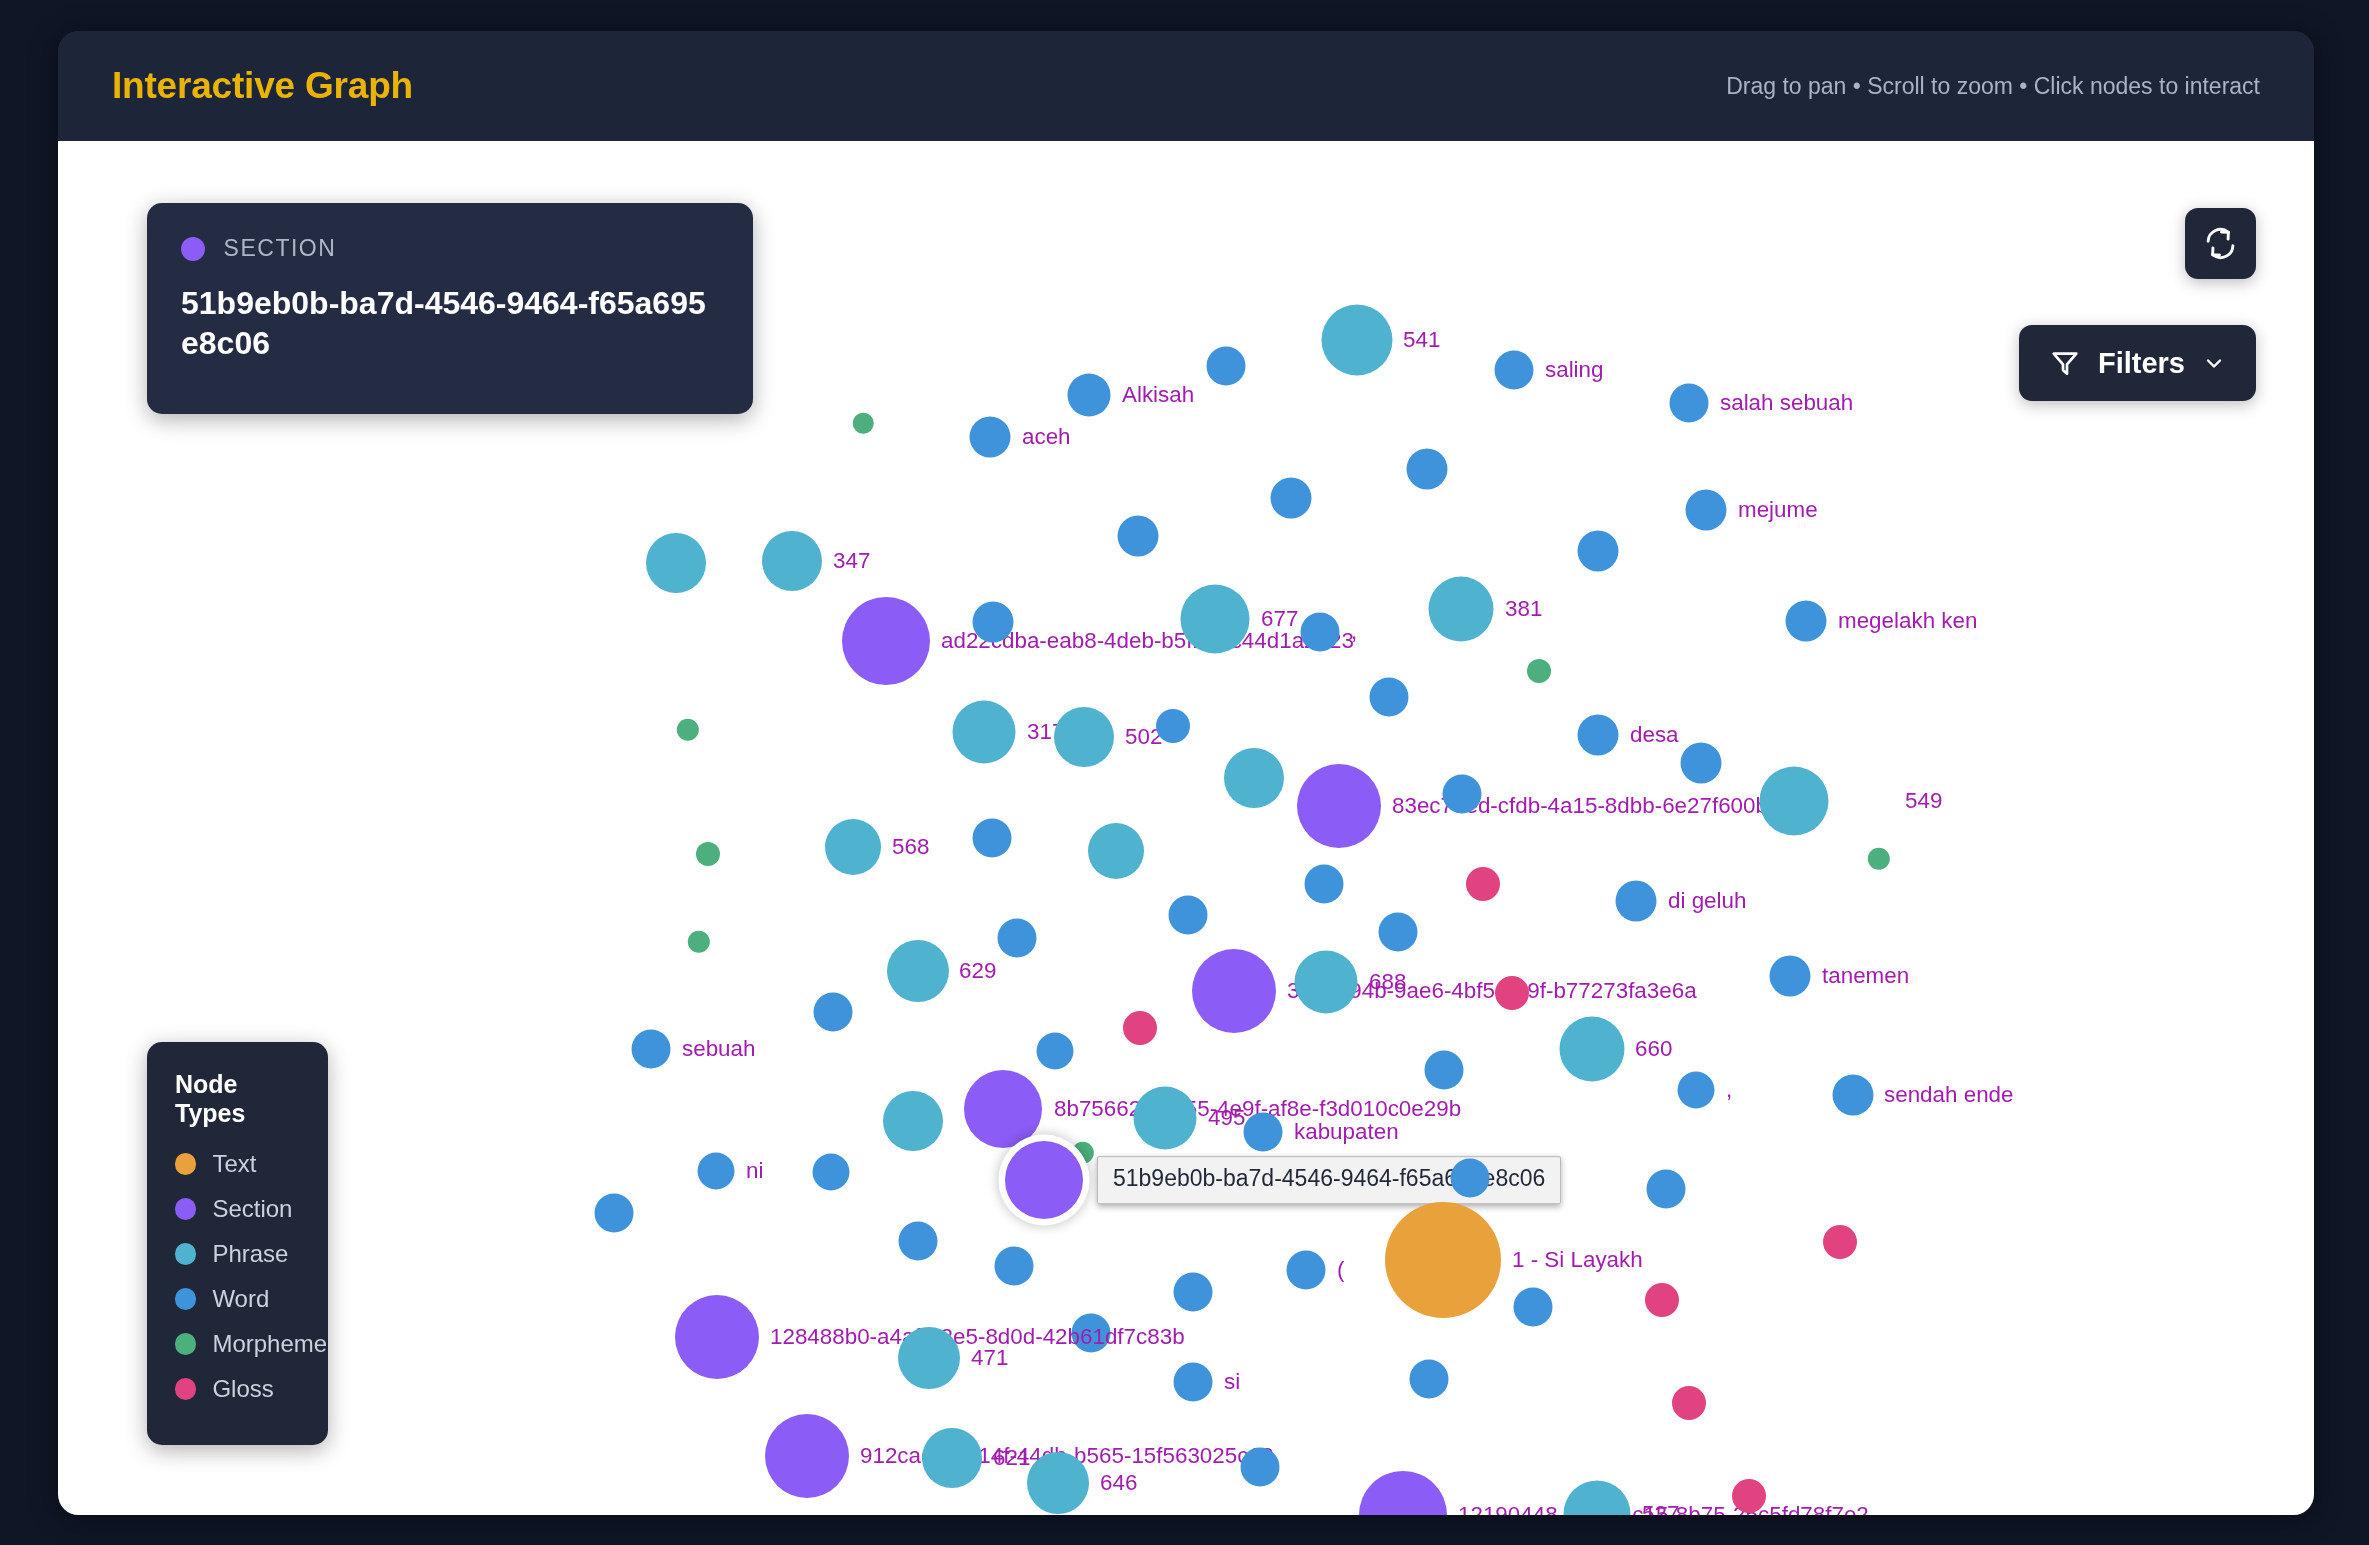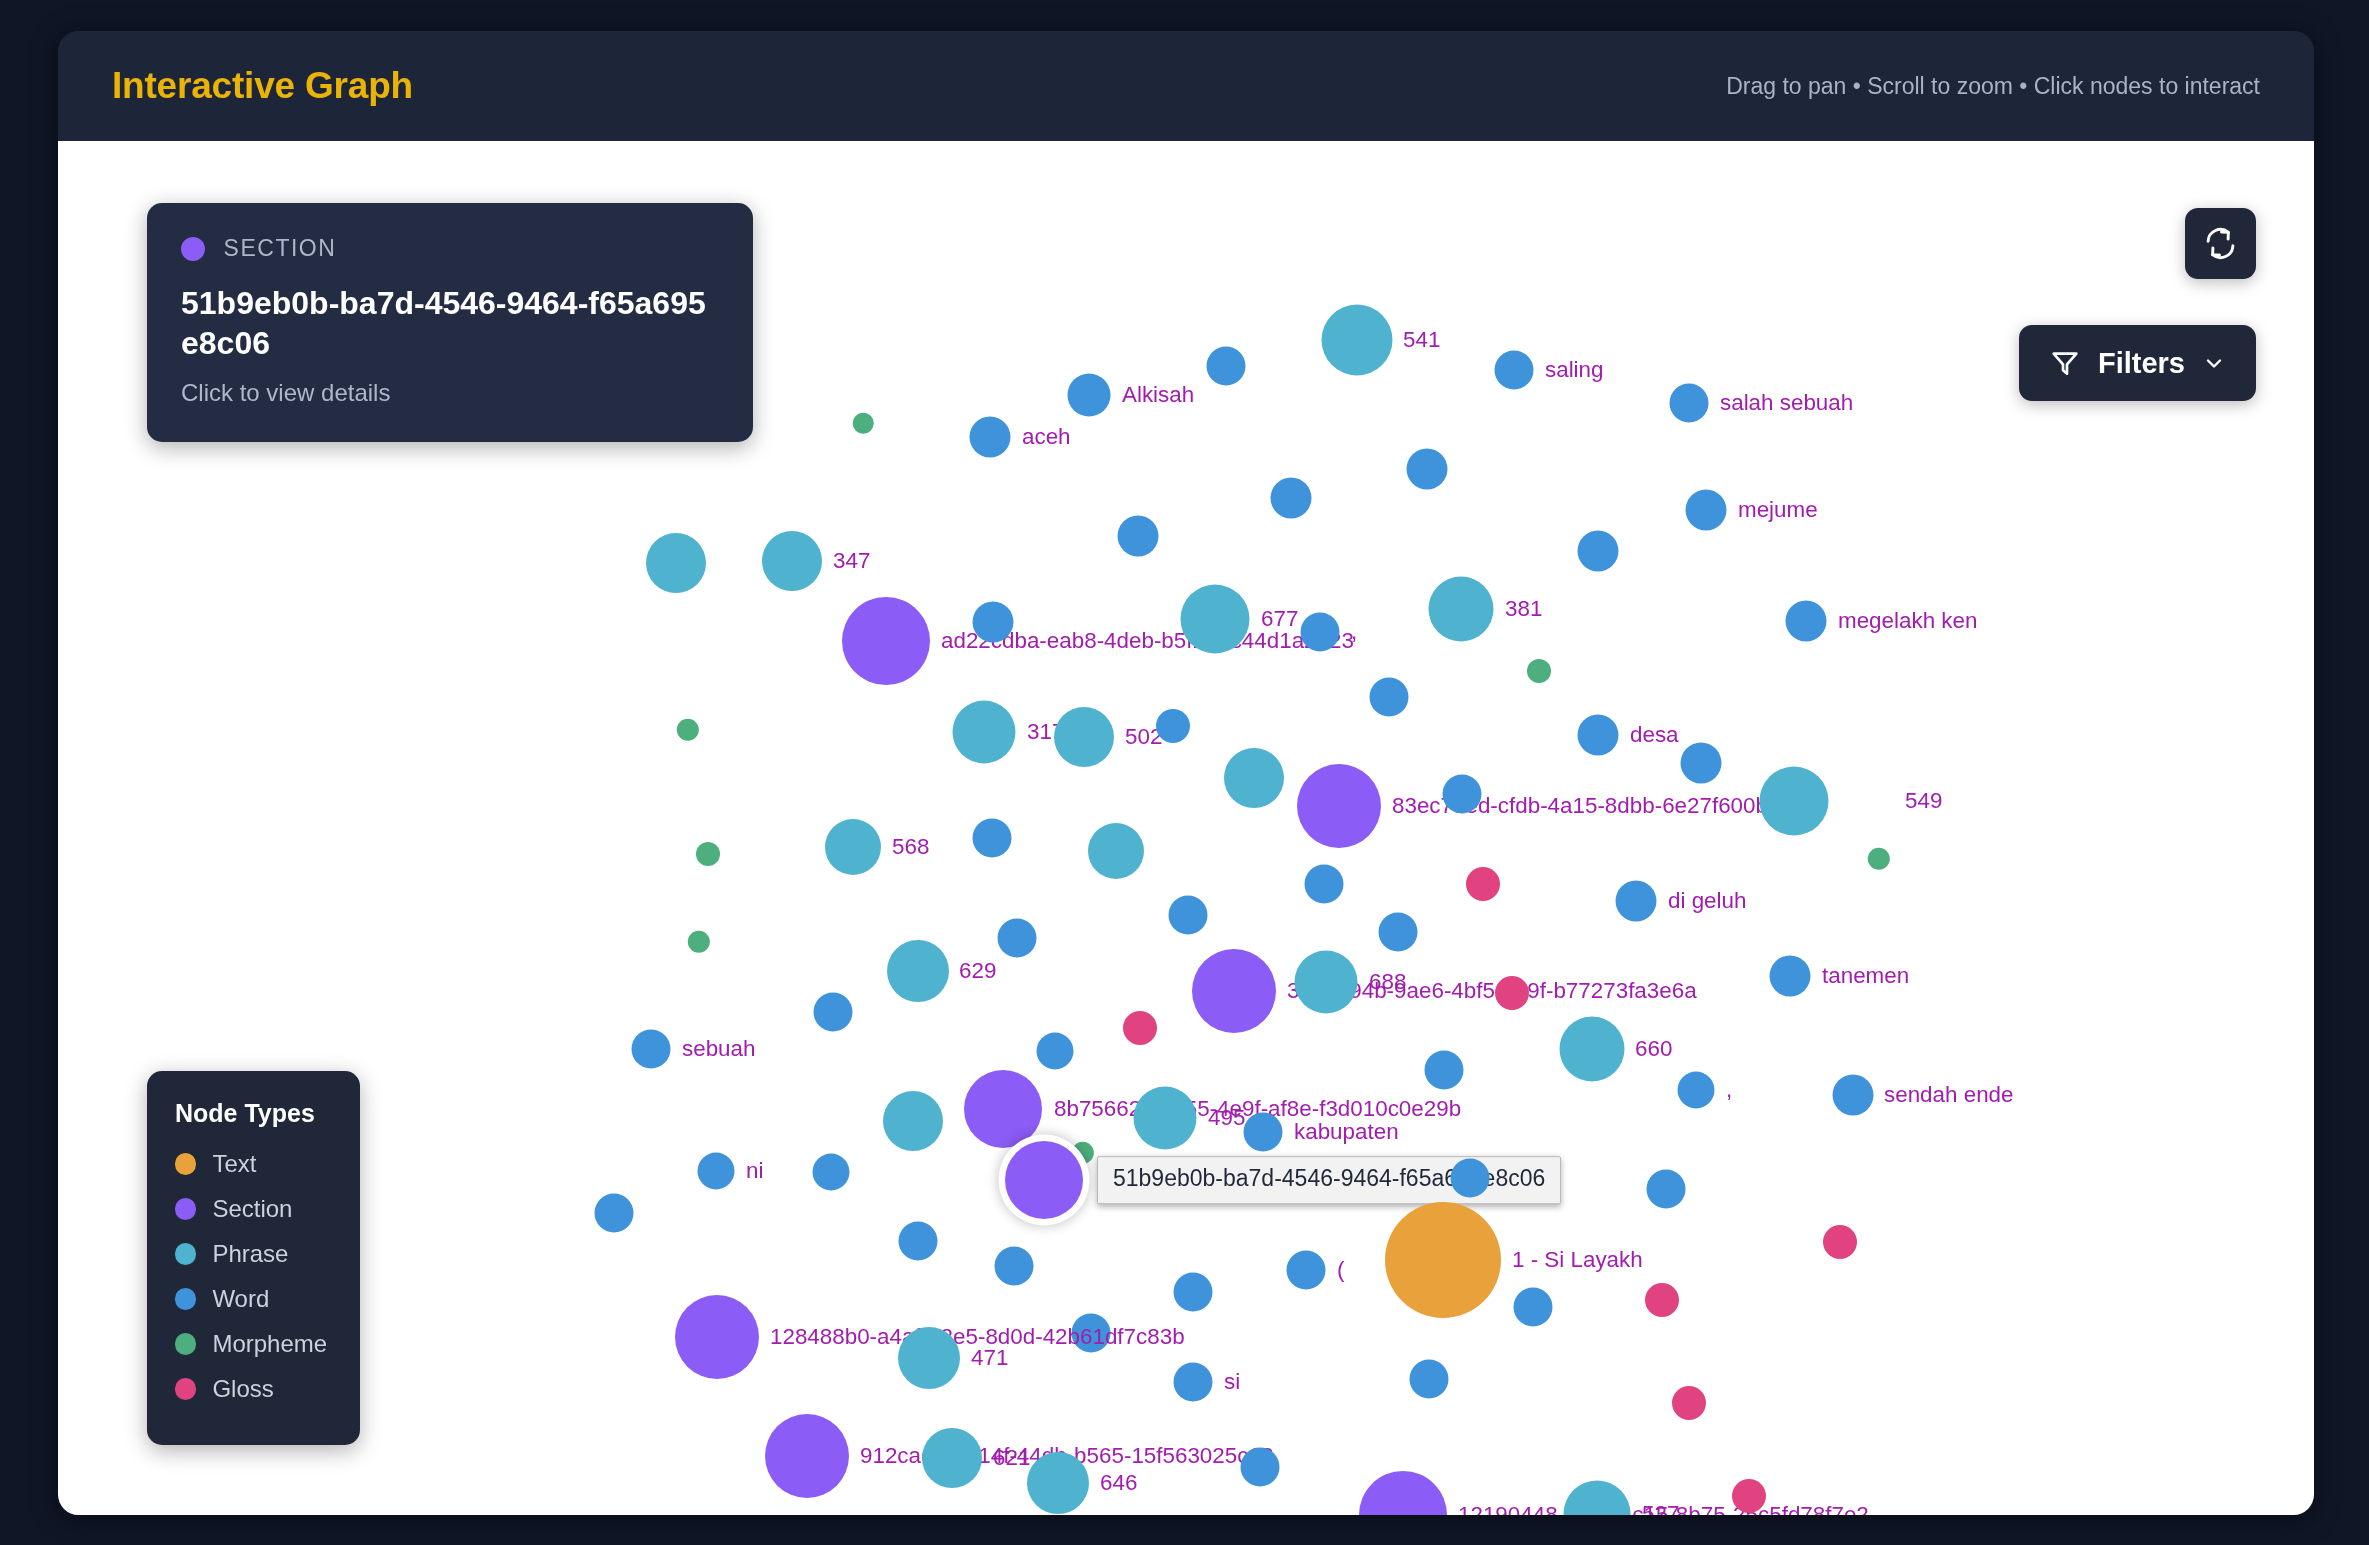--- a/index.html
+++ b/index.html
@@ -129,21 +129,21 @@
   #info-card-action {
     color: #aeb7c8;
     font-size: 24px;
   }
 
   
   #legend {
     position: absolute;
     left: 89px;
     bottom: 70px;
-    width: 213px;
+    width: 181px;
     background: #1f2738;
     border-radius: 15px;
     padding: 28px 28px 30px 28px;
     box-shadow: 0 5.6px 22.4px rgba(0,0,0,.3);
     z-index: 40;
   }
   #legend-title {
     color: #ffffff;
     font-size: 25px;
     font-weight: bold;
@@ -345,21 +345,20 @@
       <div class="node-label" style="left: 1584px; top: 1373px;">527</div>
       <div class="node" style="left: 1691px; top: 1355px; width: 34px; height: 34px; background: rgb(224, 67, 127);"></div>
     </div>
 
   <div id="info-card">
     <div id="info-card-type-row">
       <span id="info-card-dot" style="background: rgb(139, 92, 246);"></span>
       <span id="info-card-type">SECTION</span>
     </div>
     <div id="info-card-id">51b9eb0b-ba7d-4546-9464-f65a695e8c06</div>
-    <div id="info-card-action">Click to view details</div>
   </div>
 
   <div id="legend">
     <div id="legend-title">Node Types</div>
     <div id="legend-items">
         <div class="legend-item">
           <span class="legend-dot" style="background: rgb(233, 161, 59);"></span>
           <span class="legend-label">Text</span>
         </div>
         <div class="legend-item">

